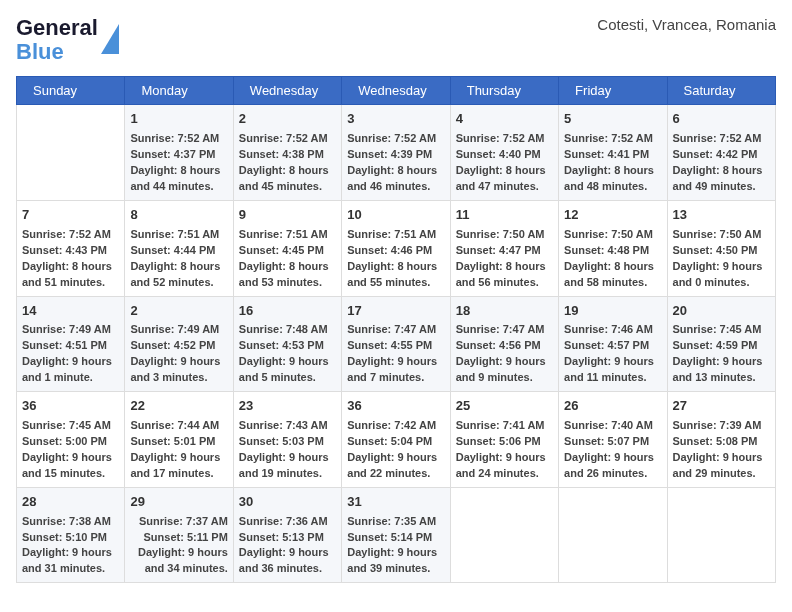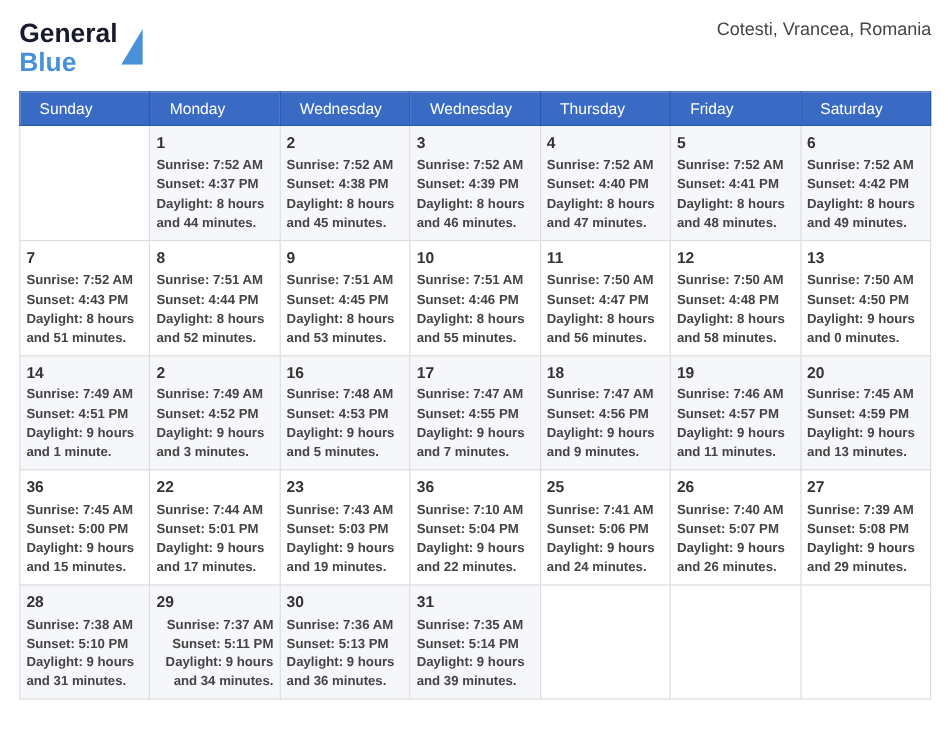--- a/index.html
+++ b/index.html
@@ -283,21 +283,21 @@
         </td>
         <td>
           <span class="day-num">23</span>
           <div class="day-info" style="white-space: pre-line;">Sunrise: 7:43 AM
 Sunset: 5:03 PM
 Daylight: 9 hours
 and 19 minutes.</div>
         </td>
         <td>
           <span class="day-num">36</span>
-          <div class="day-info" style="white-space: pre-line;">Sunrise: 7:10 AM
+          <div class="day-info" style="white-space: pre-line;">Sunrise: 7:42 AM
 Sunset: 5:04 PM
 Daylight: 9 hours
 and 22 minutes.</div>
         </td>
         <td>
           <span class="day-num">25</span>
           <div class="day-info" style="white-space: pre-line;">Sunrise: 7:41 AM
 Sunset: 5:06 PM
 Daylight: 9 hours
 and 24 minutes.</div>

